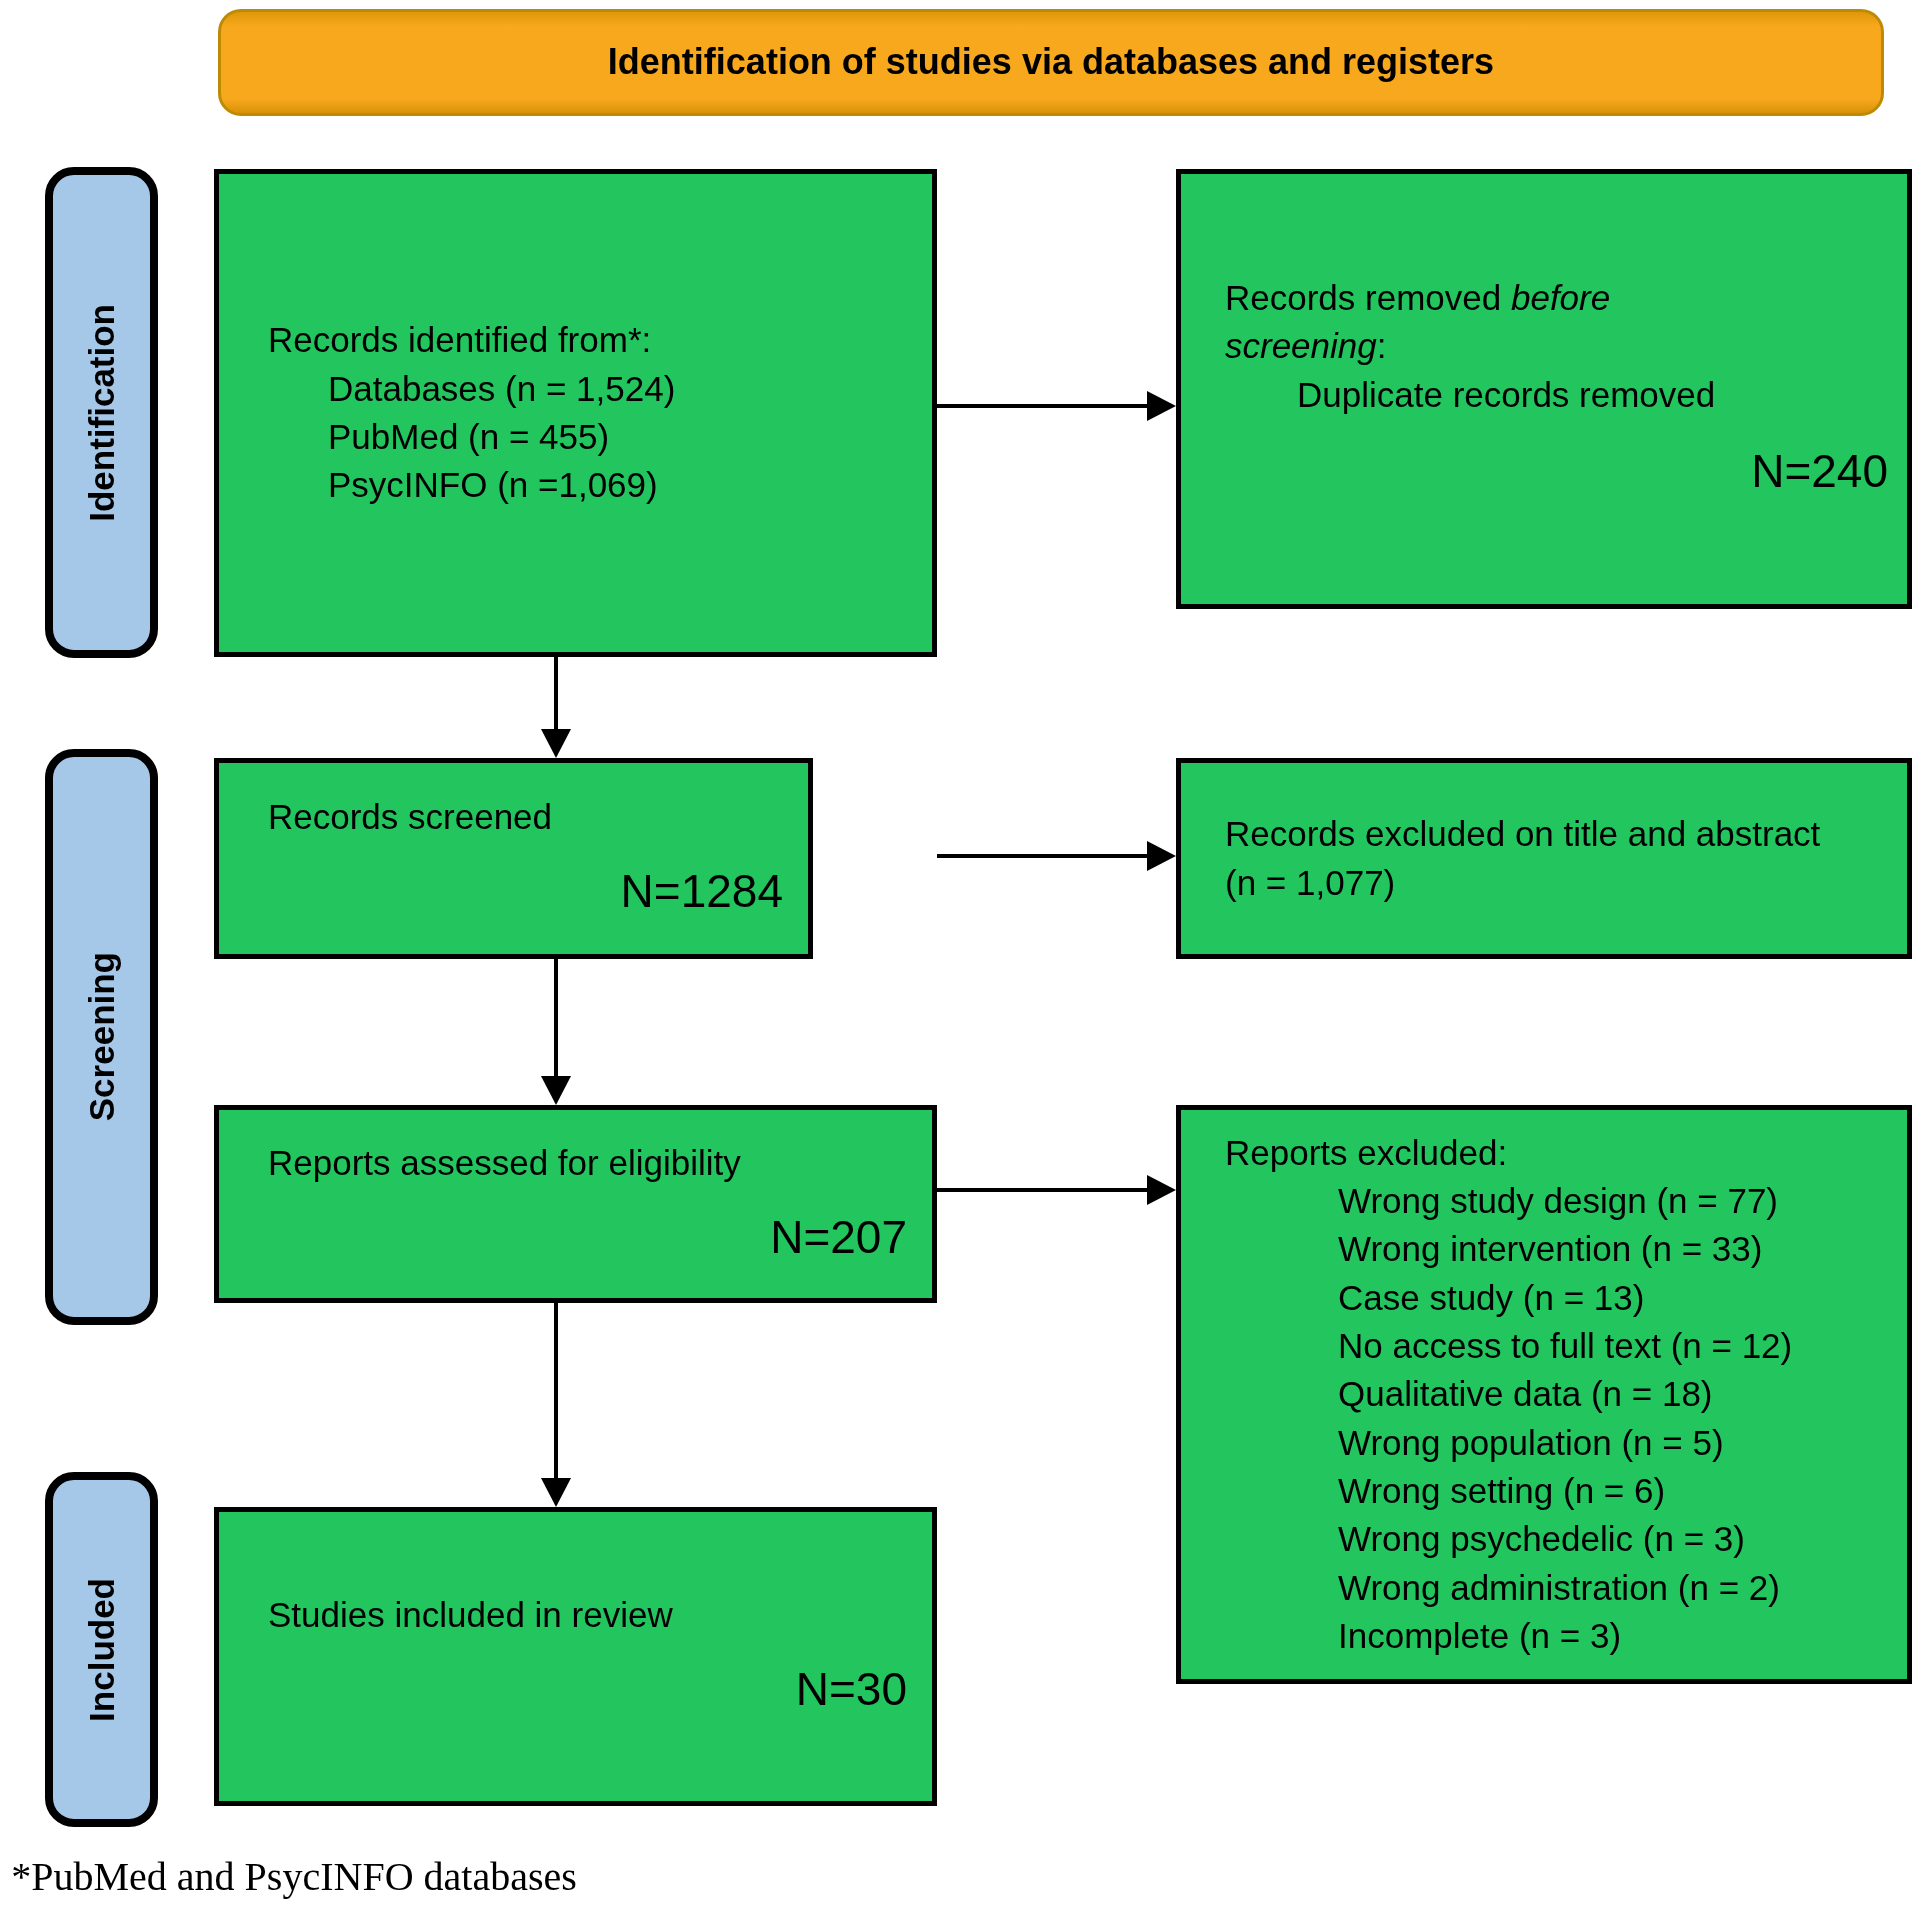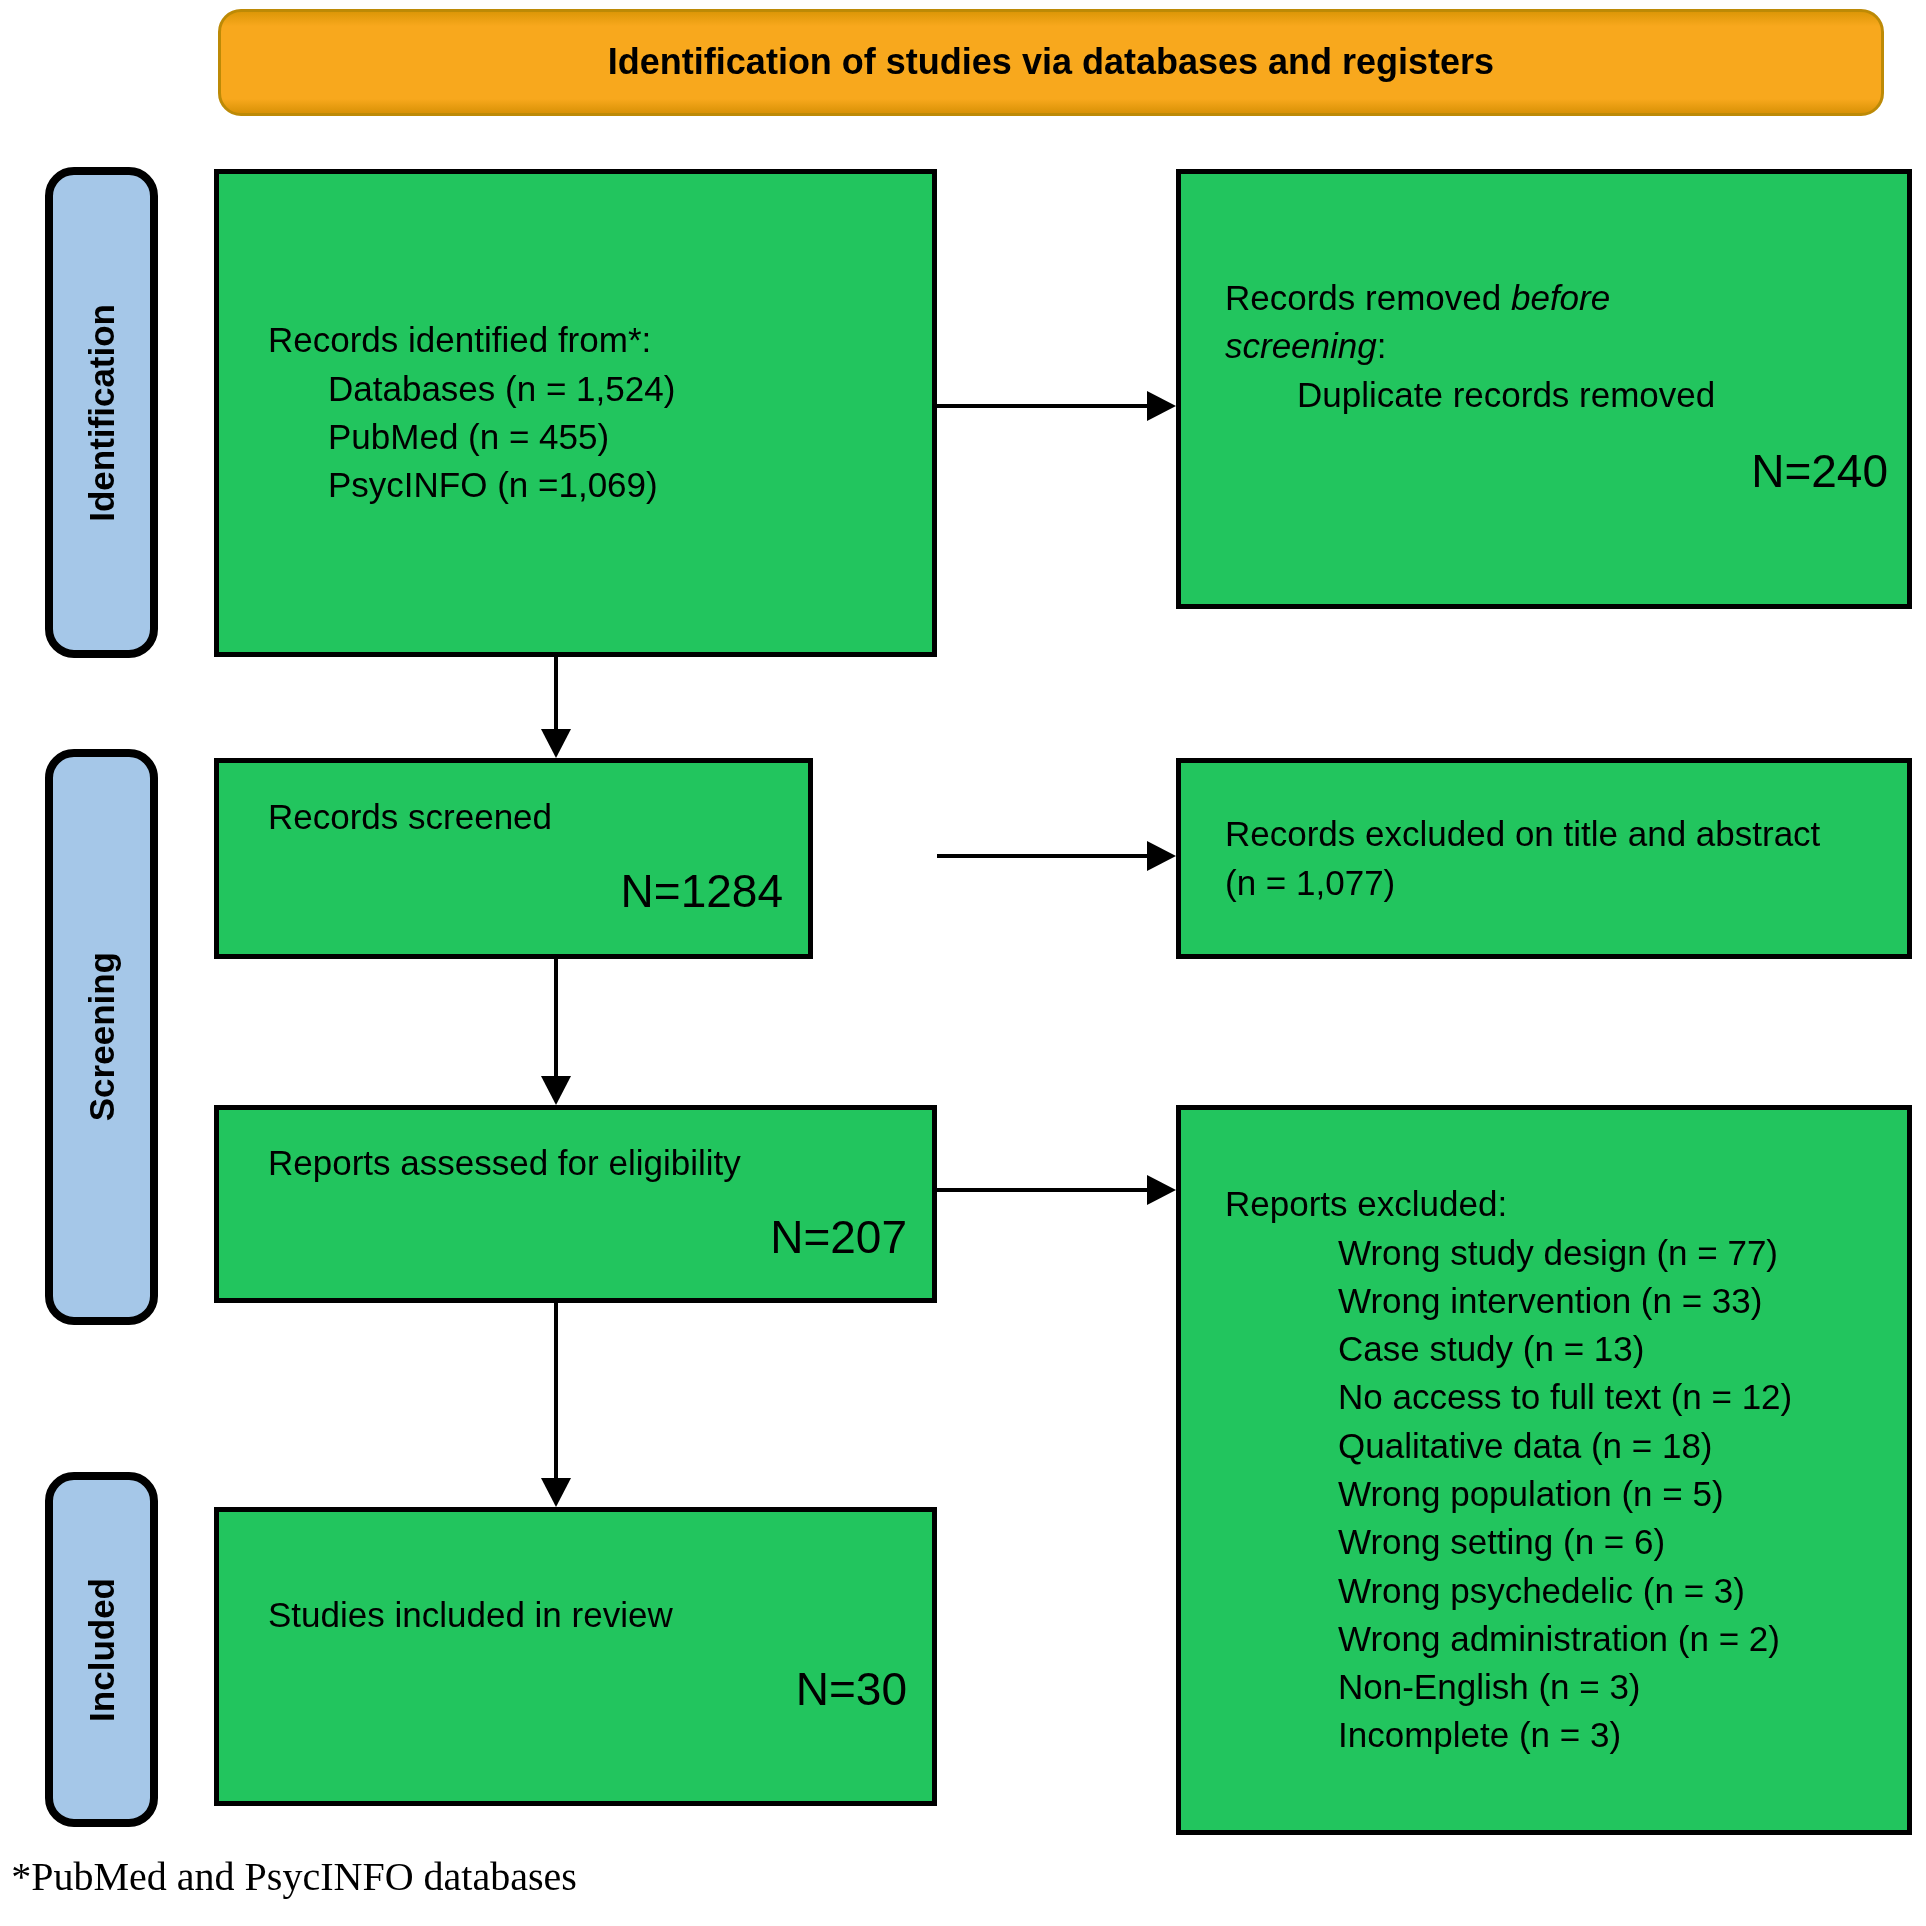--- a/index.html
+++ b/index.html
@@ -72,21 +72,21 @@
     justify-content: center;
     font-size: 35px;
     line-height: 1.38;
     color: #000000;
   }
   #box-identified { left: 214px;  top: 169px;  width: 723px; height: 488px;  padding: 12.6px 25px 12.6px 49px; }
   #box-removed    { left: 1176px; top: 169px;  width: 736px; height: 440px;  padding: 12.6px 19px 12.6px 44px; }
   #box-screened   { left: 214px;  top: 758px; width: 599px; height: 201px;  padding: 6.3px 25px 6.3px 49px; }
   #box-excluded-ta{ left: 1176px; top: 758px; width: 736px; height: 201px;  padding: 6.3px 19px 6.3px 44px; }
   #box-assessed   { left: 214px;  top: 1105px; width: 723px; height: 198px;  padding: 6.3px 25px 6.3px 49px; }
-  #box-rexcluded  { left: 1176px; top: 1105px; width: 736px; height: 730px; padding: 12.6px 19px 12.6px 44px; }
+  #box-rexcluded  { left: 1176px; top: 1105px; width: 736px; height: 579px; padding: 12.6px 19px 12.6px 44px; }
   #box-included   { left: 214px;  top: 1507px; width: 723px; height: 299px;  padding: 6.3px 25px 6.3px 49px; }
   .indent1 { padding-left: 60px; }
   .indent2 { padding-left: 72px; }
   .indent3 { padding-left: 113px; }
   .count { font-size: 46px; text-align: right; }
   .count-removed  { margin-top: 21.4px; margin-left: 157px; }
   .count-screened { margin-top: 19px; margin-left: 30px; }
   .count-assessed { margin-top: 19px; margin-left: 79px; }
   .count-included { margin-top: 19px; margin-left: 107px; }
   .wrap-narrow { max-width: 440px; }
@@ -169,21 +169,20 @@
     <div>Reports excluded:</div>
     <div class="indent3">Wrong study design (n = 77)</div>
     <div class="indent3">Wrong intervention (n = 33)</div>
     <div class="indent3">Case study (n = 13)</div>
     <div class="indent3">No access to full text (n = 12)</div>
     <div class="indent3">Qualitative data (n = 18)</div>
     <div class="indent3">Wrong population (n = 5)</div>
     <div class="indent3">Wrong setting (n = 6)</div>
     <div class="indent3">Wrong psychedelic (n = 3)</div>
     <div class="indent3">Wrong administration (n = 2)</div>
-    <div class="indent3">Non-English (n = 3)</div>
     <div class="indent3">Incomplete (n = 3)</div>
   </div>
 
   <div class="fbox" id="box-included">
     <div>Studies included in review</div>
     <div class="count count-included">N=30</div>
   </div>
 
   <div class="hshaft" style="left:937px; top:404px; width:214px;"></div>
   <div class="head-right" style="left:1147px; top:391px;"></div>

